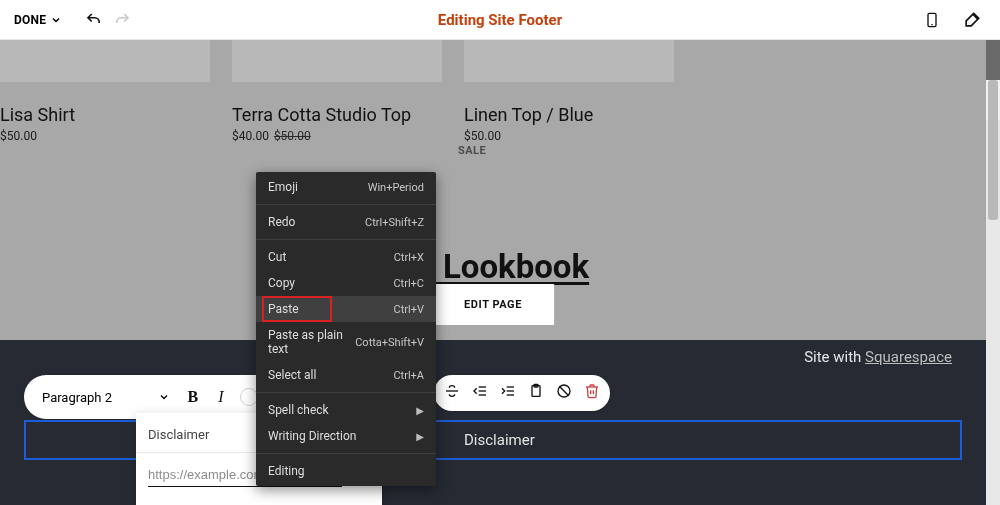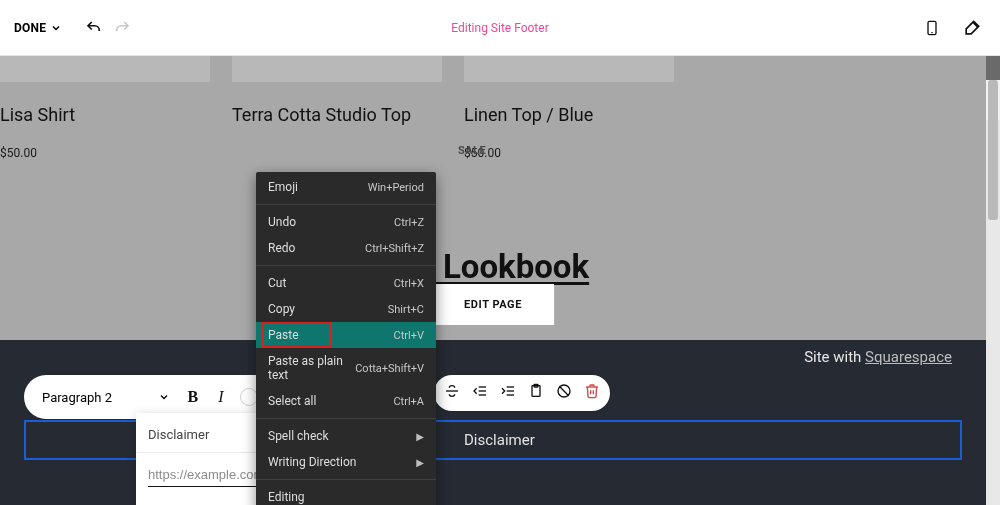--- a/index.html
+++ b/index.html
@@ -1,41 +1,41 @@
 <!DOCTYPE html>
 <html><head>
 <meta charset="utf-8">
 <style>
   * { box-sizing: border-box; margin: 0; padding: 0; }
   body { font-family: -apple-system, BlinkMacSystemFont, "Segoe UI", Roboto, Helvetica, Arial, sans-serif; background: #fff; width: 1000px; height: 505px; overflow: hidden; position: relative; }
 
   
-  .topbar { height: 56px; display: flex; align-items: center; padding: 0 14px; border-bottom: 1px solid #e5e5e5; position: relative; z-index: 5; background: #fff; }
+  .topbar { height: 40px; display: flex; align-items: center; padding: 0 14px; border-bottom: 1px solid #e5e5e5; position: relative; z-index: 5; background: #fff; }
   .done-btn { font-weight: 700; font-size: 12px; letter-spacing: .02em; display: inline-flex; align-items: center; cursor: pointer; }
   .done-btn svg { margin-left: 4px; }
   .icon-btn { display: inline-flex; align-items: center; justify-content: center; width: 28px; height: 28px; cursor: pointer; color: #111; }
   .icon-btn.disabled { color: #c8c8c8; cursor: default; }
-  .top-center { position: absolute; left: 50%; transform: translateX(-50%); font-size: 12px; color: #ec4899; }
+  .top-center { position: absolute; left: 50%; transform: translateX(-50%); font-size: 15px; color: #c2410c; font-weight: bold; }
   .top-right { margin-left: auto; display: flex; gap: 12px; }
 
   
   .overlay-area { position: absolute; left: 0; right: 0; top: 40px; bottom: 0; background: #6a6a6a; }
   .scrolltrack { position: absolute; right: 0; top: 40px; bottom: 0; width: 14px; background: #e8e8e8; }
   .scrolltrack .thumb { position: absolute; left: 2px; right: 2px; top: 0; height: 140px; background: #b9b9b9; border-radius: 3px; }
   .scrolltrack .top-dark { position: absolute; left: 0; right: 0; top: 0; height: 40px; background: #f2f2f2;}
   
   .canvas-light { position: absolute; left: 0; right: 14px; top: 0; height: 300px; background: #a8a8a8; }
   .canvas-dark  { position: absolute; left: 0; right: 14px; top: 300px; bottom: 0; background: #262a33; }
 
   
   .products { position: absolute; top: 0; left: 0; right: 0; display: flex; gap: 22px; }
   .product { width: 210px; }
   .prod-img { width: 210px; height: 42px; background: #b8b8b8; }
   .prod-name { margin-top: 22px; font-size: 18px; color: #111; }
-  .prod-price { margin-top: 21px; font-size: 12px; color: #1b1b1b; }
+  .prod-price { margin-top: 4px; font-size: 12px; color: #1b1b1b; }
   .prod-price .sale { color: #1b1b1b; }
   .prod-price .orig { color: #2a2a2a; text-decoration: line-through; margin-left: 2px; }
   .sale-badge { position: absolute; top: 104px; left: 458px; font-size: 11px; font-weight: 700; color: #4b4b4b; letter-spacing: .04em; }
 
   
   .lookbook { position: absolute; left: 50%; top: 207px; transform: translateX(-50%); font-size: 33px; font-weight: 700; color: #111; text-decoration: underline; text-underline-offset: 4px; }
   .edit-page { position: absolute; left: 50%; top: 244px; transform: translateX(-50%); background: #fff; padding: 14px 32px; font-size: 11px; font-weight: 700; letter-spacing: .05em; color: #111; }
 
   
   .credit { position: absolute; top: 308px; right: 48px; color: #e6e6e6; font-size: 15px; }
@@ -61,21 +61,21 @@
   .popover .title { padding: 14px 12px 10px; border-bottom: 1px solid #e8e8e8; color: #444; }
   .popover .row-url { display: flex; align-items: center; padding: 10px 12px 6px; }
   .popover .url-input { flex: 1; border: none; border-bottom: 1px solid #111; font-size: 13px; padding: 4px 0; outline: none; }
   .popover .url-input::placeholder { color: #8c8c8c; }
   .popover .gear { margin-left: 10px; display: inline-flex; }
   .popover .actions { display: flex; justify-content: space-between; padding: 12px 12px 8px; color: #8a8a8a; font-size: 13px; }
 
   
   .ctx { position: absolute; top: 172px; left: 256px; width: 180px; background: #2a2a2a; color: #ddd; border-radius: 2px; box-shadow: 0 4px 14px rgba(0,0,0,.45); font-size: 12px; padding: 2px 0; z-index: 20; }
   .ctx .item { display: flex; align-items: center; justify-content: space-between; padding: 6px 12px; cursor: pointer; position: relative; }
-  .ctx .item.highlight { background: #0f766e; }
+  .ctx .item.highlight { background: #404040; }
   .ctx .item .sc { color: #c7c7c7; font-size: 11px; }
   .ctx .sep { height: 1px; background: #3f3f3f; margin: 4px 0; }
   .ctx .chev { font-size: 10px; color: #bdbdbd; }
   .paste-box { position: absolute; left: 6px; right: 104px; top: 0; bottom: 0; border: 2px solid #d9211f; pointer-events: none; }
 </style>
 </head>
 <body>
 
 <div class="topbar">
   <span class="done-btn">
@@ -117,20 +117,21 @@
   <div class="canvas-light">
     <div class="products">
       <div class="product">
         <div class="prod-img"></div>
         <div class="prod-name">Lisa Shirt</div>
         <div class="prod-price">$50.00</div>
       </div>
       <div class="product">
         <div class="prod-img"></div>
         <div class="prod-name">Terra Cotta Studio Top</div>
+        <div class="prod-price"><span class="sale">$40.00</span> <span class="orig">$50.00</span></div>
       </div>
       <div class="product">
         <div class="prod-img"></div>
         <div class="prod-name">Linen Top / Blue</div>
         <div class="prod-price">$50.00</div>
       </div>
     </div>
     <div class="sale-badge">SALE</div>
     <div class="lookbook">20 Lookbook</div>
     <div class="edit-page">EDIT PAGE</div>
@@ -234,35 +235,31 @@
   </div>
 </div>
 
 <div class="ctx">
   <div class="item">
       <span>Emoji</span>
       <span class="sc">Win+Period</span>
     </div>
   <div class="sep"></div>
   <div class="item">
-      <span>Undo</span>
-      <span class="sc">Ctrl+Z</span>
-    </div>
-  <div class="item">
       <span>Redo</span>
       <span class="sc">Ctrl+Shift+Z</span>
     </div>
   <div class="sep"></div>
   <div class="item">
       <span>Cut</span>
       <span class="sc">Ctrl+X</span>
     </div>
   <div class="item">
       <span>Copy</span>
-      <span class="sc">Shirt+C</span>
+      <span class="sc">Ctrl+C</span>
     </div>
   <div class="item highlight">
     <span>Paste</span>
       <span class="sc">Ctrl+V</span>
     <span class="paste-box"></span>
   </div>
   <div class="item">
       <span>Paste as plain text</span>
       <span class="sc">Cotta+Shift+V</span>
     </div>

